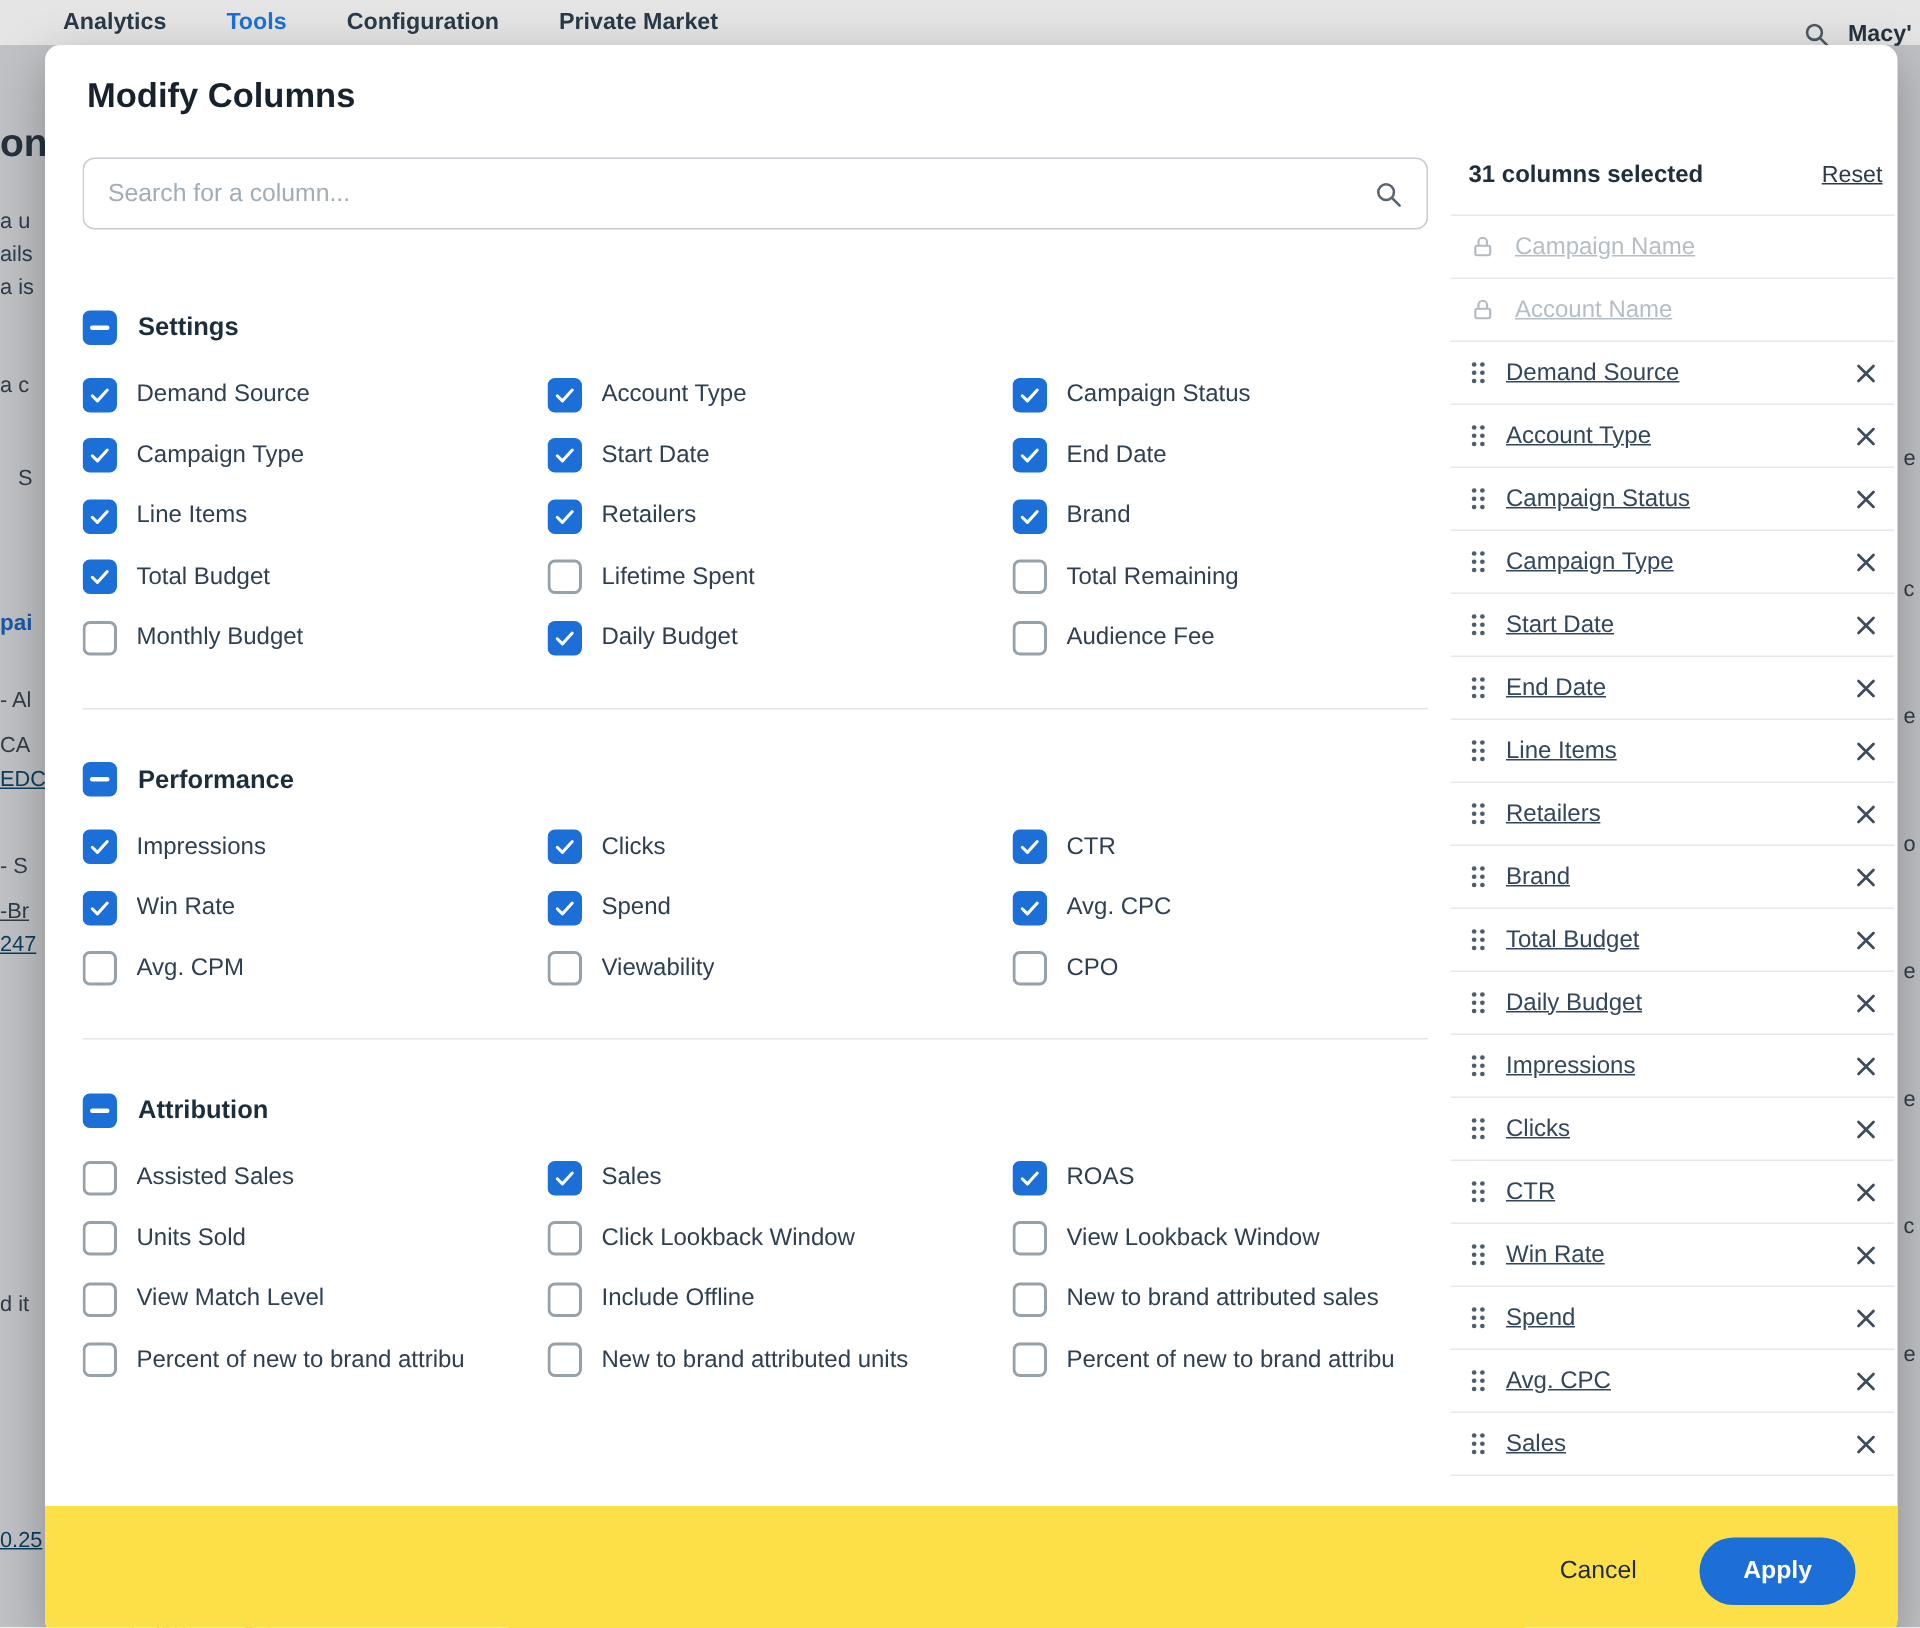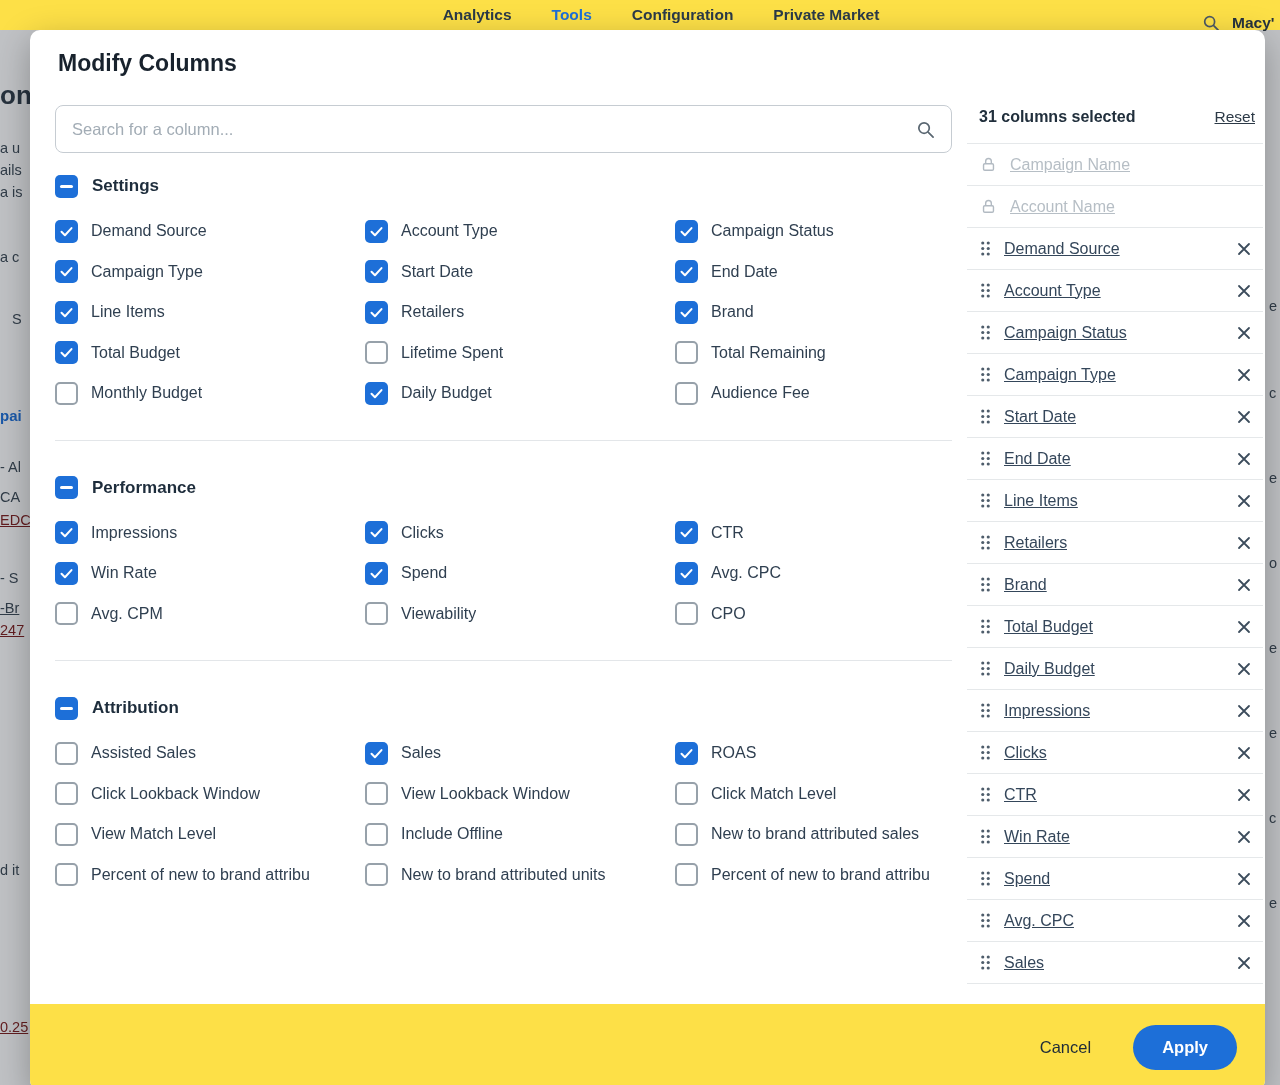--- a/index.html
+++ b/index.html
@@ -6,35 +6,35 @@
   html,body { margin:0; padding:0; }
   body {
     width:1280px; height:1085px; overflow:hidden; position:relative;
     background:#ffffff; font-family:"Liberation Sans", sans-serif;
     -webkit-font-smoothing:antialiased;
   }
 
   
   .top-nav {
     position:absolute; top:0; left:0; width:1280px; height:30px; z-index:1;
-    background:#fde047; display:flex; align-items:center;
-    padding-left:42px; gap:40px;justify-content:center;
+    background:#e5e5e5; display:flex; align-items:center;
+    padding-left:42px; gap:40px;
   }
   .nav-item { font-size:15.5px; font-weight:600; color:#2b3a48; cursor:pointer; white-space:nowrap; }
   .nav-item.active { color:#1d6fd8; }
   .nav-right { position:absolute; right:0; top:0; height:46px; display:flex; align-items:center; gap:12px; padding-right:0; }
   .nav-search-icon { display:flex; align-items:center; }
   .nav-account { font-size:15.5px; font-weight:700; color:#26333f; white-space:nowrap; width:48px; overflow:hidden; }
 
   .backdrop { position:absolute; inset:0; z-index:0; }
   .frag { position:absolute; color:#3c4955; font-size:14.5px; white-space:nowrap; }
   .frag.big { font-size:26px; font-weight:700; color:#2e3a46; }
   .frag.sm { font-size:14.5px; }
   .frag.blue-bold { color:#1d6fd8; font-weight:700; font-size:15px; }
-  .frag.link { color:#7f1d1d; text-decoration:underline; }
+  .frag.link { color:#0c4a6e; text-decoration:underline; }
   .page-size-select {
     position:absolute; left:88px; top:1071px; width:92px; height:30px;
     border:1px solid #6f7d8a; border-radius:4px; background:#fff;
     display:flex; align-items:center; justify-content:space-between;
     padding:0 10px; font-size:15px; color:#2e3e4e;
   }
 
   
   .overlay { position:absolute; left:0; top:30px; width:1280px; height:1055px; background:rgba(22,30,40,0.27); z-index:2; }
 
@@ -56,21 +56,21 @@
     display:flex; align-items:center; padding:0 16px 0 14px;
   }
   .search-box input {
     border:none; outline:none; flex:1; font-size:16.5px; color:#2e3e4e;
     font-family:"Liberation Sans", sans-serif; background:transparent;
   }
   .search-box input::placeholder { color:#a2acb5; }
 
   .section-divider { border-top:1px solid #e3e6e9; margin:26px 0 0 -13px; }
   .col-section { margin-top:34px; }
-  .col-section:first-child { margin-top:20px; }
+  .col-section:first-child { margin-top:52px; }
   .section-header { display:flex; align-items:center; gap:14px; height:26px; }
   .section-title { font-size:17px; font-weight:700; color:#1e2d3c; }
 
   .check-grid { display:grid; grid-template-columns:310px 310px 290px; margin-top:12px; }
   .check-item { display:flex; align-items:center; gap:13px; height:40.5px; overflow:hidden; cursor:pointer; }
   .check-label { font-size:16px; color:#2f3f50; white-space:nowrap; overflow:hidden; }
 
   .cbx { width:23px; height:23px; border-radius:5px; flex:none; display:flex; align-items:center; justify-content:center; }
   .cbx.unchecked { border:2px solid #97a1aa; background:#fff; }
   .cbx.checked, .cbx.indeterminate { background:#1d6fd8; }
@@ -376,29 +376,29 @@
               <div class="check-item">
                 <span class="cbx checked">
                   <svg width="15" height="15" viewBox="0 0 24 24" fill="none">
                     <path d="M4 12.5 L9.5 18 L20 6.5" stroke="#fff" stroke-width="3.2" stroke-linecap="round" stroke-linejoin="round"></path>
                   </svg>
                 </span>
                 <span class="check-label">ROAS</span>
               </div>
               <div class="check-item">
                 <span class="cbx unchecked"></span>
+                <span class="check-label">Units Sold</span>
+              </div>
+              <div class="check-item">
+                <span class="cbx unchecked"></span>
                 <span class="check-label">Click Lookback Window</span>
               </div>
               <div class="check-item">
                 <span class="cbx unchecked"></span>
                 <span class="check-label">View Lookback Window</span>
-              </div>
-              <div class="check-item">
-                <span class="cbx unchecked"></span>
-                <span class="check-label">Click Match Level</span>
               </div>
               <div class="check-item">
                 <span class="cbx unchecked"></span>
                 <span class="check-label">View Match Level</span>
               </div>
               <div class="check-item">
                 <span class="cbx unchecked"></span>
                 <span class="check-label">Include Offline</span>
               </div>
               <div class="check-item">

